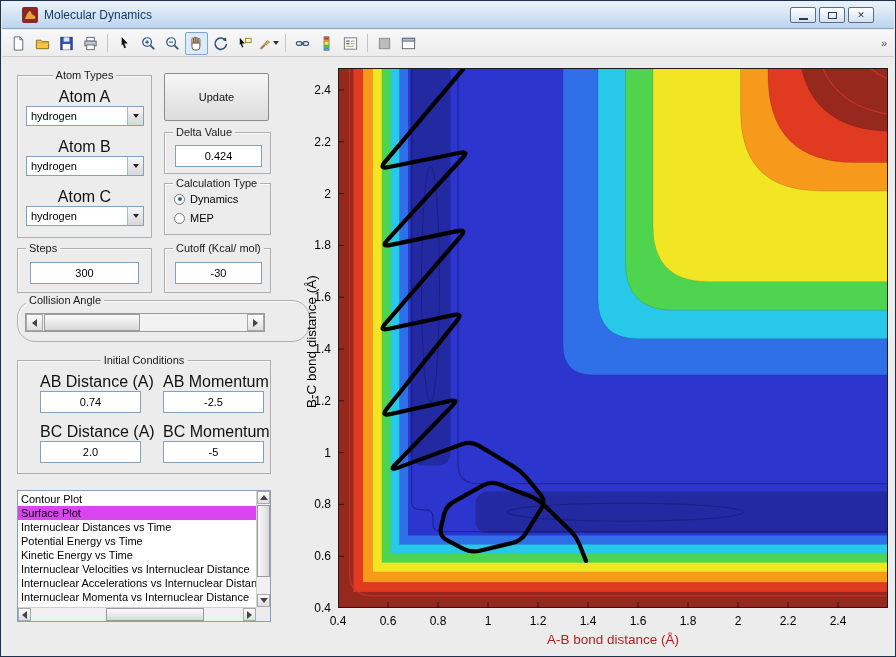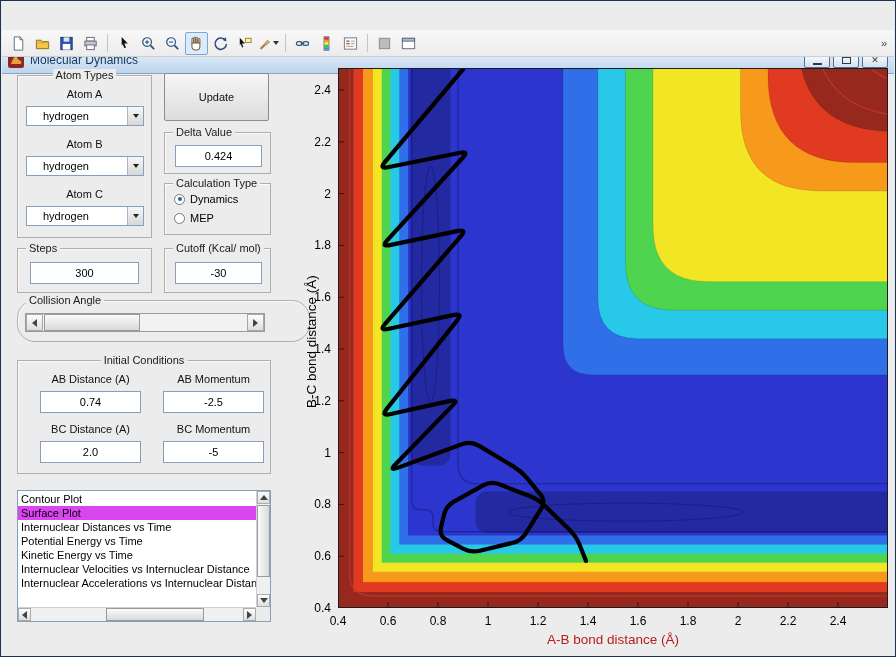--- a/index.html
+++ b/index.html
@@ -3,21 +3,21 @@
 <meta charset="utf-8">
 <style>
   * { box-sizing: border-box; font-family: "Liberation Sans", sans-serif; margin:0; padding:0; }
   html,body { width:896px; height:657px; overflow:hidden; }
   body { position:relative; background:#ececec; }
   .window { position:absolute; inset:0; border:1px solid #1c3350; background:#ececec; }
 
   
   .titlebar { position:absolute; left:1px; right:1px; top:1px; height:27px;
     background:linear-gradient(#eaf3fc,#bdd4ec); border-bottom:1px solid #89a6c6;
-    display:flex; align-items:center; padding:0 6px; gap:6px;margin-top:45px; }
+    display:flex; align-items:center; padding:0 20px; gap:6px; }
   .title { font-size:12px; color:#163a66; }
   .winbtns { margin-left:auto; display:flex; gap:3px; }
   .winbtn { width:26px; height:16px; border:1px solid #51708f; border-radius:2px;
     background:linear-gradient(#ffffff,#d4e1ef); display:flex; align-items:center; justify-content:center; }
   .g-min { width:9px; height:2px; background:#2a3b4d; margin-top:8px; }
   .g-max { width:9px; height:7px; border:1.5px solid #2a3b4d; }
   .g-close::before { content:"✕"; font-size:9px; color:#2a3b4d; line-height:1; }
 
   
   .toolbar { position:absolute; left:1px; right:1px; top:29px; height:27px;
@@ -30,26 +30,26 @@
   .tsep { width:1px; height:18px; background:#c4c4c4; margin:0 4px; }
   .dd-arrow { width:0; height:0; border-left:3px solid transparent; border-right:3px solid transparent;
     border-top:4px solid #333; margin-left:1px; }
   .toverflow { margin-left:auto; font-size:11px; color:#444; padding-right:2px; }
 
   
   .gbox { position:absolute; border:1px solid #aeaeae; box-shadow:inset 1px 1px 0 #fbfbfb; }
   .gtitle { position:absolute; top:-7px; left:8px; font-size:11px; color:#1a1a1a;
     background:#ececec; padding:0 3px; line-height:12px; white-space:nowrap; }
   .gtitle.center { left:50%; transform:translateX(-50%); }
-  .lbl { position:absolute; font-size:11px; color:#111; text-align:center; white-space:nowrap; }
+  .lbl { position:absolute; font-size:16px; color:#111; text-align:center; white-space:nowrap; }
   .field { position:absolute; background:#fff; border:1px solid #86a0ba; font-size:11px;
     display:flex; align-items:center; justify-content:center; }
   .btn { position:absolute; background:linear-gradient(#f6f6f6,#dcdcdc); border:1px solid #8c8c8c;
     border-radius:2px; font-size:11px; display:flex; align-items:center; justify-content:center; color:#111; }
-  .combo { position:absolute; height:20px; background:#fff; border:1px solid #86a0ba; display:flex; align-items:stretch;padding-left:12px; }
+  .combo { position:absolute; height:20px; background:#fff; border:1px solid #86a0ba; display:flex; align-items:stretch; }
   .ctext { flex:1; padding-left:4px; font-size:11px; display:flex; align-items:center; }
   .cbtn { width:16px; background:linear-gradient(#f7f7f7,#d7d7d7); border-left:1px solid #a8b8c8;
     display:flex; align-items:center; justify-content:center; }
   .carrow { width:0; height:0; border-left:3.5px solid transparent; border-right:3.5px solid transparent;
     border-top:4px solid #222; }
   .radio-row { position:absolute; display:flex; align-items:center; gap:5px; font-size:11px; }
   .radio { width:11px; height:11px; border-radius:50%; border:1px solid #777; background:#fff; position:relative; }
   .radio.checked::after { content:""; position:absolute; inset:2.5px; border-radius:50%; background:#1f63ae; }
 
   
@@ -314,20 +314,21 @@
 
   <div class="listbox">
     <div class="litems">
         <div class="list-item">Contour Plot</div>
         <div class="list-item selected">Surface Plot</div>
         <div class="list-item">Internuclear Distances vs Time</div>
         <div class="list-item">Potential Energy vs Time</div>
         <div class="list-item">Kinetic Energy vs Time</div>
         <div class="list-item">Internuclear Velocities vs Internuclear Distance</div>
         <div class="list-item">Internuclear Accelerations vs Internuclear Distance</div>
+        <div class="list-item">Internuclear Momenta vs Internuclear Distance</div>
       </div>
     <div class="vscroll">
       <div class="sarrow" style="top:0;left:0;">
           <div class="tri-u"></div>
         </div>
       <div class="vthumb"></div>
       <div class="sarrow" style="bottom:0;left:0;">
           <div class="tri-d"></div>
         </div>
     </div>

